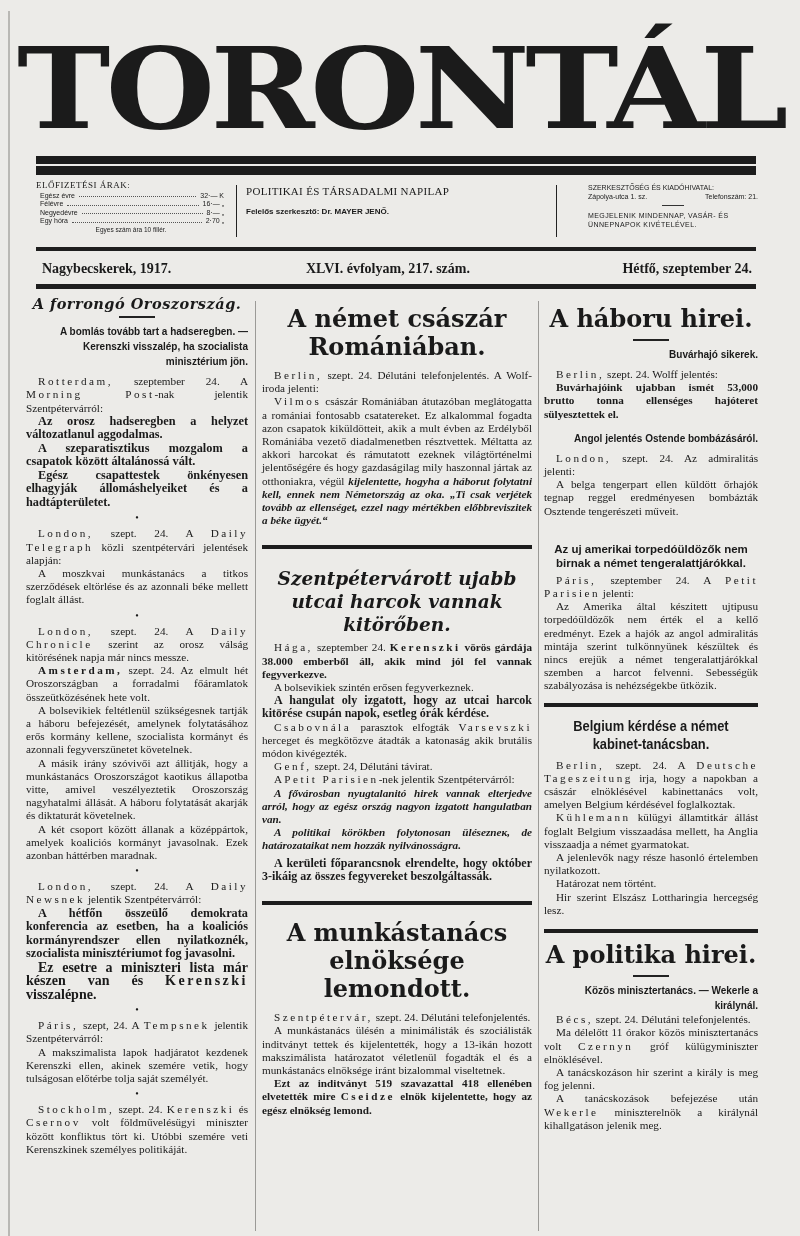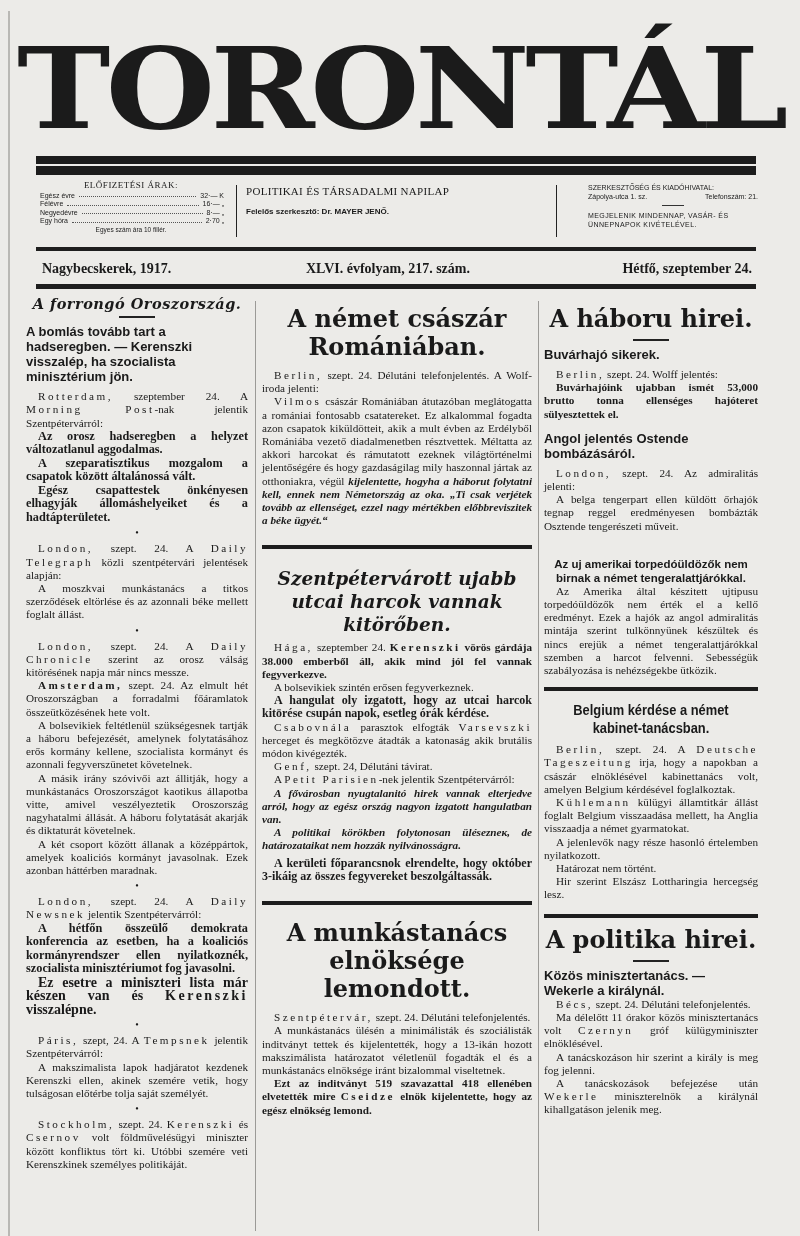--- a/index.html
+++ b/index.html
@@ -6,21 +6,21 @@
   body { width:800px; height:1236px; background:#ecebe8; color:#1a1a1a; font-family:"Liberation Serif", serif; position:relative; overflow:hidden; }
   .page { position:absolute; left:0; top:11px; width:800px; height:1236px;text-decoration:underline; }
   .leftedge { position:absolute; left:8px; top:0; width:2px; height:1236px; background:#b9b8b4; }
   
   .masthead { position:absolute; left:30px; top:18px; width:740px; height:120px; text-align:center; }
   .masthead .title { font-family:"DejaVu Serif", serif; font-weight:bold; font-size:112px; letter-spacing:-4px; line-height:120px; color:#1b1b1b; transform:scaleX(1.12); transform-origin:center; display:inline-block; }
   .rule-wavy { position:absolute; left:36px; width:720px; height:16px; top:145px; background:#1c1c1c; border-top:3px dotted #1c1c1c; }
   .rule-wavy::after { content:""; position:absolute; left:0; right:0; top:5px; height:2px; background:#ecebe8; }
   .info { position:absolute; top:170px; left:36px; width:720px; height:62px; font-family:"Liberation Sans", sans-serif; }
   .prices { position:absolute; left:0; top:0; width:190px; font-size:7px; line-height:8.5px; }
-  .prices .head { font-size:9px; letter-spacing:0.5px; text-align:center; margin-bottom:2px; font-family:"Liberation Serif", serif; }
+  .prices .head { font-size:9px; letter-spacing:0.5px; text-align:left; margin-bottom:2px; font-family:"Liberation Serif", serif; }
   .prices .row { display:flex; justify-content:space-between; padding-left:4px; padding-right:2px; }
   .prices .row .dots { flex:1; border-bottom:1px dotted #555; margin:0 4px 3px; }
   .prices .foot { text-align:center; font-size:6.5px; }
   .vsep { position:absolute; top:4px; width:1px; height:52px; background:#222; }
   .center-info { position:absolute; left:210px; top:4px; width:300px; }
   .center-info .sub { font-family:"Liberation Serif", serif; font-size:11px; letter-spacing:0.3px; }
   .center-info .editor { font-size:8px; margin-top:10px; font-weight:bold; }
   .right-info { position:absolute; left:552px; top:2px; width:170px; font-size:7px; line-height:9px; }
   .right-info .small-rule { width:22px; height:1px; background:#333; margin:4px auto 5px; }
   .rule-double { position:absolute; left:36px; width:720px; height:4px; background:#1e1e1e; }
@@ -33,21 +33,21 @@
   .col3 { left:544px; width:214px; }
   .colsep { position:absolute; top:290px; width:1px; background:#9b9a97; height:930px; }
   p { margin:0; text-align:justify; }
   .ind { text-indent:12px; }
   .b { font-weight:bold; }
   .bi { font-weight:bold; font-style:italic; }
   .sp { letter-spacing:2.5px; }
   .h-italic { font-family:"DejaVu Serif", serif; font-style:italic; font-weight:bold; font-size:14.5px; text-align:center; letter-spacing:0.5px; }
   .h-big { font-family:"DejaVu Serif", serif; font-weight:bold; font-size:24px; line-height:28px; text-align:center; }
   .h-bigit { font-family:"DejaVu Serif", serif; font-weight:bold; font-style:italic; font-size:18.5px; line-height:23px; text-align:center; }
-  .h-sub { font-family:"Liberation Sans", sans-serif; font-weight:bold; font-size:13px; line-height:15px; text-align:left; }
+  .h-sub { font-family:"Liberation Sans", sans-serif; font-weight:bold; font-size:10px; line-height:15px; text-align:right; }
   .h-sub2 { font-family:"Liberation Sans", sans-serif; font-weight:bold; font-size:11.5px; line-height:14px; text-align:center; }
   .h-cond { font-family:"Liberation Sans", sans-serif; font-weight:bold; font-size:14px; line-height:18px; text-align:center; transform:scaleX(0.92); }
   .short-rule { width:36px; height:2px; background:#222; margin:6px auto 6px; }
   .bullet { text-align:center; font-size:10px; line-height:12px; margin:3px 0; }
   .thick-rule { height:4px; background:#1d1d1d; margin:12px 0 14px; }
 </style>
 </head>
 <body>
 
 <div class="page">
@@ -164,20 +164,21 @@
   <div class="col col3">
     <div class="h-big" style="margin-top:8px">A háboru hirei.</div>
     <div class="short-rule"></div>
     <div class="h-sub">Buvárhajó sikerek.</div>
     <p class="ind" style="margin-top:6px"><span class="sp">Berlin,</span><span> szept. 24. Wolff jelentés:</span></p>
     <p class="ind b">Buvárhajóink ujabban ismét 53,000 brutto tonna ellenséges hajóteret sülyesztettek el.</p>
     <div class="h-sub" style="margin-top:10px">Angol jelentés Ostende bombázásáról.</div>
     <p class="ind" style="margin-top:6px"><span class="sp">London,</span><span> szept. 24. Az admiralitás jelenti:</span></p>
     <p class="ind">A belga tengerpart ellen küldött őrhajók tegnap reggel eredményesen bombázták Osztende tengerészeti műveit.</p>
     <div class="h-sub2" style="margin-top:24px">Az uj amerikai torpedóüldözők nem birnak a német tengeralattjárókkal.</div>
+    <p class="ind" style="margin-top:4px"><span class="sp">Páris,</span><span> szeptember 24. A </span><span class="sp">Petit Parisien</span><span> jelenti:</span></p>
     <p class="ind">Az Amerika által készitett ujtipusu torpedóüldözők nem érték el a kellő eredményt. Ezek a hajók az angol admiralitás mintája szerint tulkönnyünek készültek és nincs erejük a német tengeralattjárókkal szemben a harcot felvenni. Sebességük szabályozása is nehézségekbe ütközik.</p>
     <div class="thick-rule" style="margin:10px 0 10px"></div>
     <div class="h-cond">Belgium kérdése a német kabinet-tanácsban.</div>
     <p class="ind" style="margin-top:6px"><span class="sp">Berlin,</span><span> szept. 24. A </span><span class="sp">Deutsche Tageszeitung</span><span> irja, hogy a napokban a császár elnöklésével kabinettanács volt, amelyen Belgium kérdésével foglalkoztak.</span></p>
     <p class="ind"><span class="sp">Kühlemann</span><span> külügyi államtitkár állást foglalt Belgium visszaadása mellett, ha Anglia visszaadja a német gyarmatokat.</span></p>
     <p class="ind">A jelenlevők nagy része hasonló értelemben nyilatkozott.</p>
     <p class="ind">Határozat nem történt.</p>
     <p class="ind">Hir szerint Elszász Lottharingia hercegség lesz.</p>
     <div class="thick-rule" style="margin:12px 0 8px"></div>
     <div class="h-big">A politika hirei.</div>

